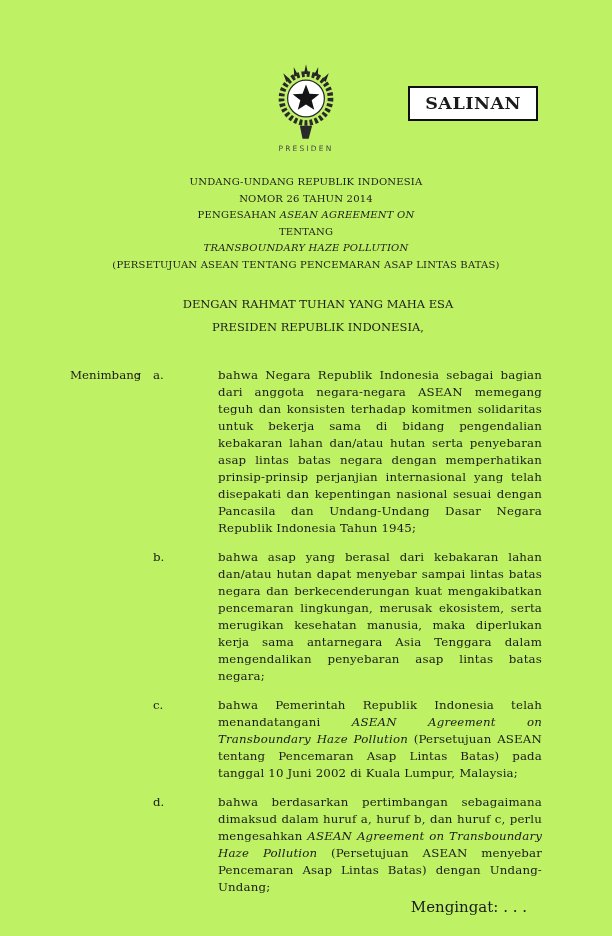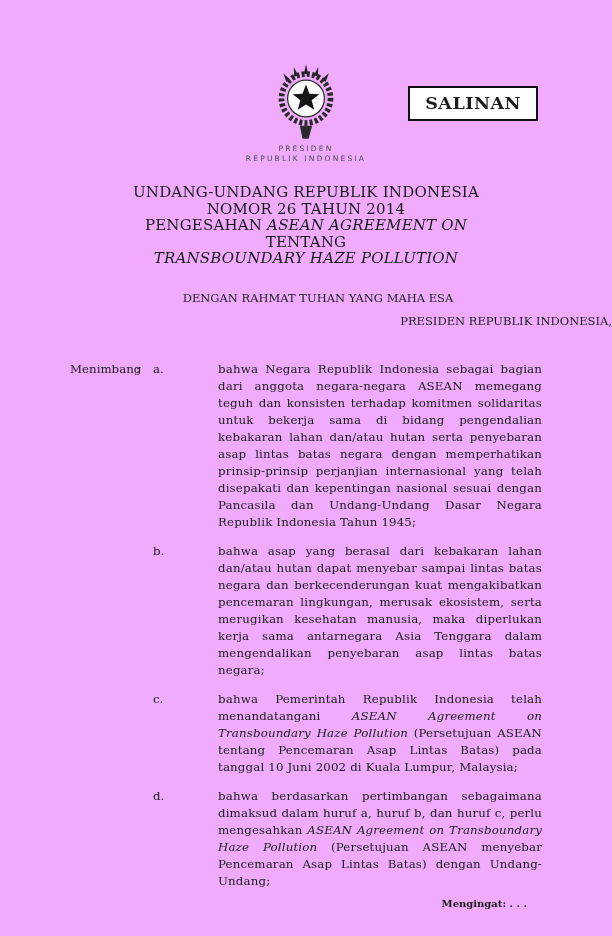--- a/index.html
+++ b/index.html
@@ -2,21 +2,21 @@
 <html><head>
 <meta charset="utf-8">
 <style>
   * { margin: 0; padding: 0; box-sizing: border-box; }
   html, body { background: #ffffff; }
   .page {
     position: relative;
     width: 612px;
     height: 936px;
     margin: 0 auto;
-    background: #f0abfc;
+    background: #bef264;
     color: #1b1b1b;
     font-family: "DejaVu Serif", "Liberation Serif", serif;
     overflow: hidden;
   }
 
   
   .salinan-box {
     position: absolute;
     top: 86px;
     right: 74px;
@@ -42,29 +42,29 @@
     font-family: "DejaVu Sans", "Liberation Sans", sans-serif;
     font-size: 7.5px;
     letter-spacing: 2.2px;
     line-height: 10px;
   }
 
   
   .title-block {
     margin-top: 20px;
     text-align: center;
-    font-size: 15px;
+    font-size: 10px;
     line-height: 16.5px;
     letter-spacing: 0.2px;
   }
   .it { font-style: italic; }
 
   .preamble { text-align: center; font-size: 11.5px; padding-left: 24px; }
   .pre1 { margin-top: 24px; }
-  .pre2 { margin-top: 9px; text-align: right; }
+  .pre2 { margin-top: 9px; }
 
   
   .consider {
     display: flex;
     margin: 33px 70px 0 70px;
     font-size: 11.8px;
     line-height: 17px;
   }
   .c-label { width: 66px; flex: none; }
   .c-colon { width: 17px; flex: none; }
@@ -72,22 +72,21 @@
   .c-item { display: flex; margin-bottom: 12px; }
   .c-item:last-child { margin-bottom: 0; }
   .c-letter { width: 21px; flex: none; }
   .c-text { flex: 1; text-align: justify; letter-spacing: 0.15px; margin-left: 44px; }
 
   
   .catchword {
     position: absolute;
     top: 898px;
     right: 85px;
-    font-size: 10px;
-    font-weight: bold;
+    font-size: 15px;
   }
 </style>
 </head>
 <body>
 
 <div class="page">
 
   <div class="salinan-box">
     <span>SALINAN</span>
   </div>
@@ -108,29 +107,29 @@
       <circle cx="48" cy="44" r="21" fill="#ffffff" stroke="#2a2a2a" stroke-width="1.4"></circle>
 
       <path fill="#141414" d="M48,28 L52,38.5 L63.22,39.06 L54.47,46.1 L57.4,56.94 L48,50.8 L38.6,56.94 L41.53,46.1 L32.78,39.06 L44,38.5 Z"></path>
 
       <path fill="#2a2a2a" d="M41 75 L55 75 L51 90 L44 90 Z"></path>
     </svg>
   </div>
 
   <div class="letterhead">
     <div>PRESIDEN</div>
-    <div>REPUBLIK INDONESIA</div>
   </div>
 
   <div class="title-block">
     <div>UNDANG-UNDANG REPUBLIK INDONESIA</div>
     <div>NOMOR 26 TAHUN 2014</div>
     <div><span>PENGESAHAN </span><span class="it">ASEAN AGREEMENT ON</span></div>
     <div>TENTANG</div>
     <div class="it">TRANSBOUNDARY HAZE POLLUTION</div>
+    <div>(PERSETUJUAN ASEAN TENTANG PENCEMARAN ASAP LINTAS BATAS)</div>
   </div>
 
   <div class="preamble">
     <div class="pre1">DENGAN RAHMAT TUHAN YANG MAHA ESA</div>
     <div class="pre2">PRESIDEN REPUBLIK INDONESIA,</div>
   </div>
 
   <div class="consider">
     <div class="c-label">Menimbang</div>
     <div class="c-colon">:</div>

